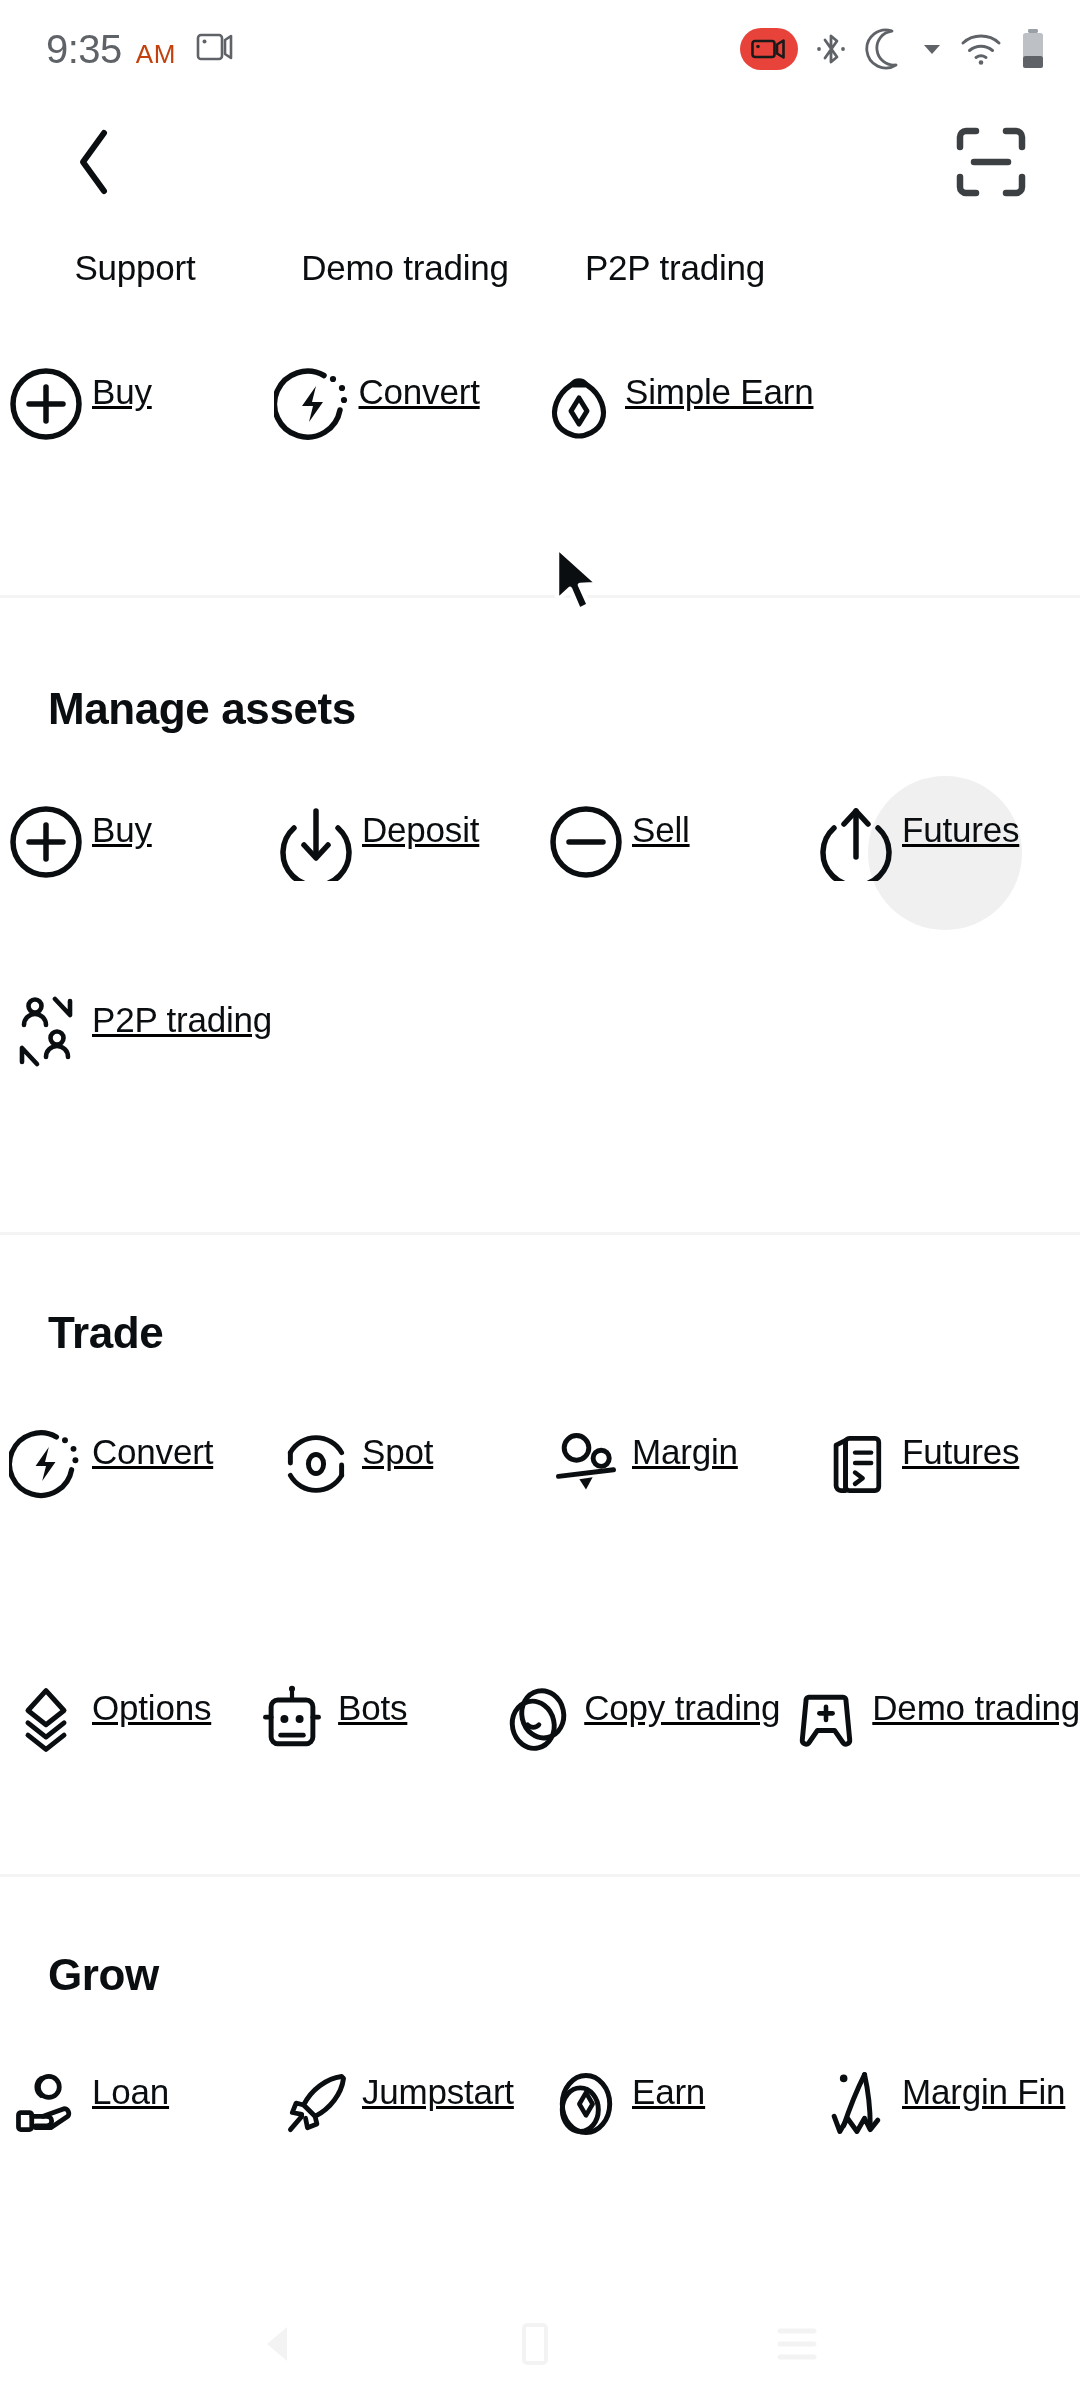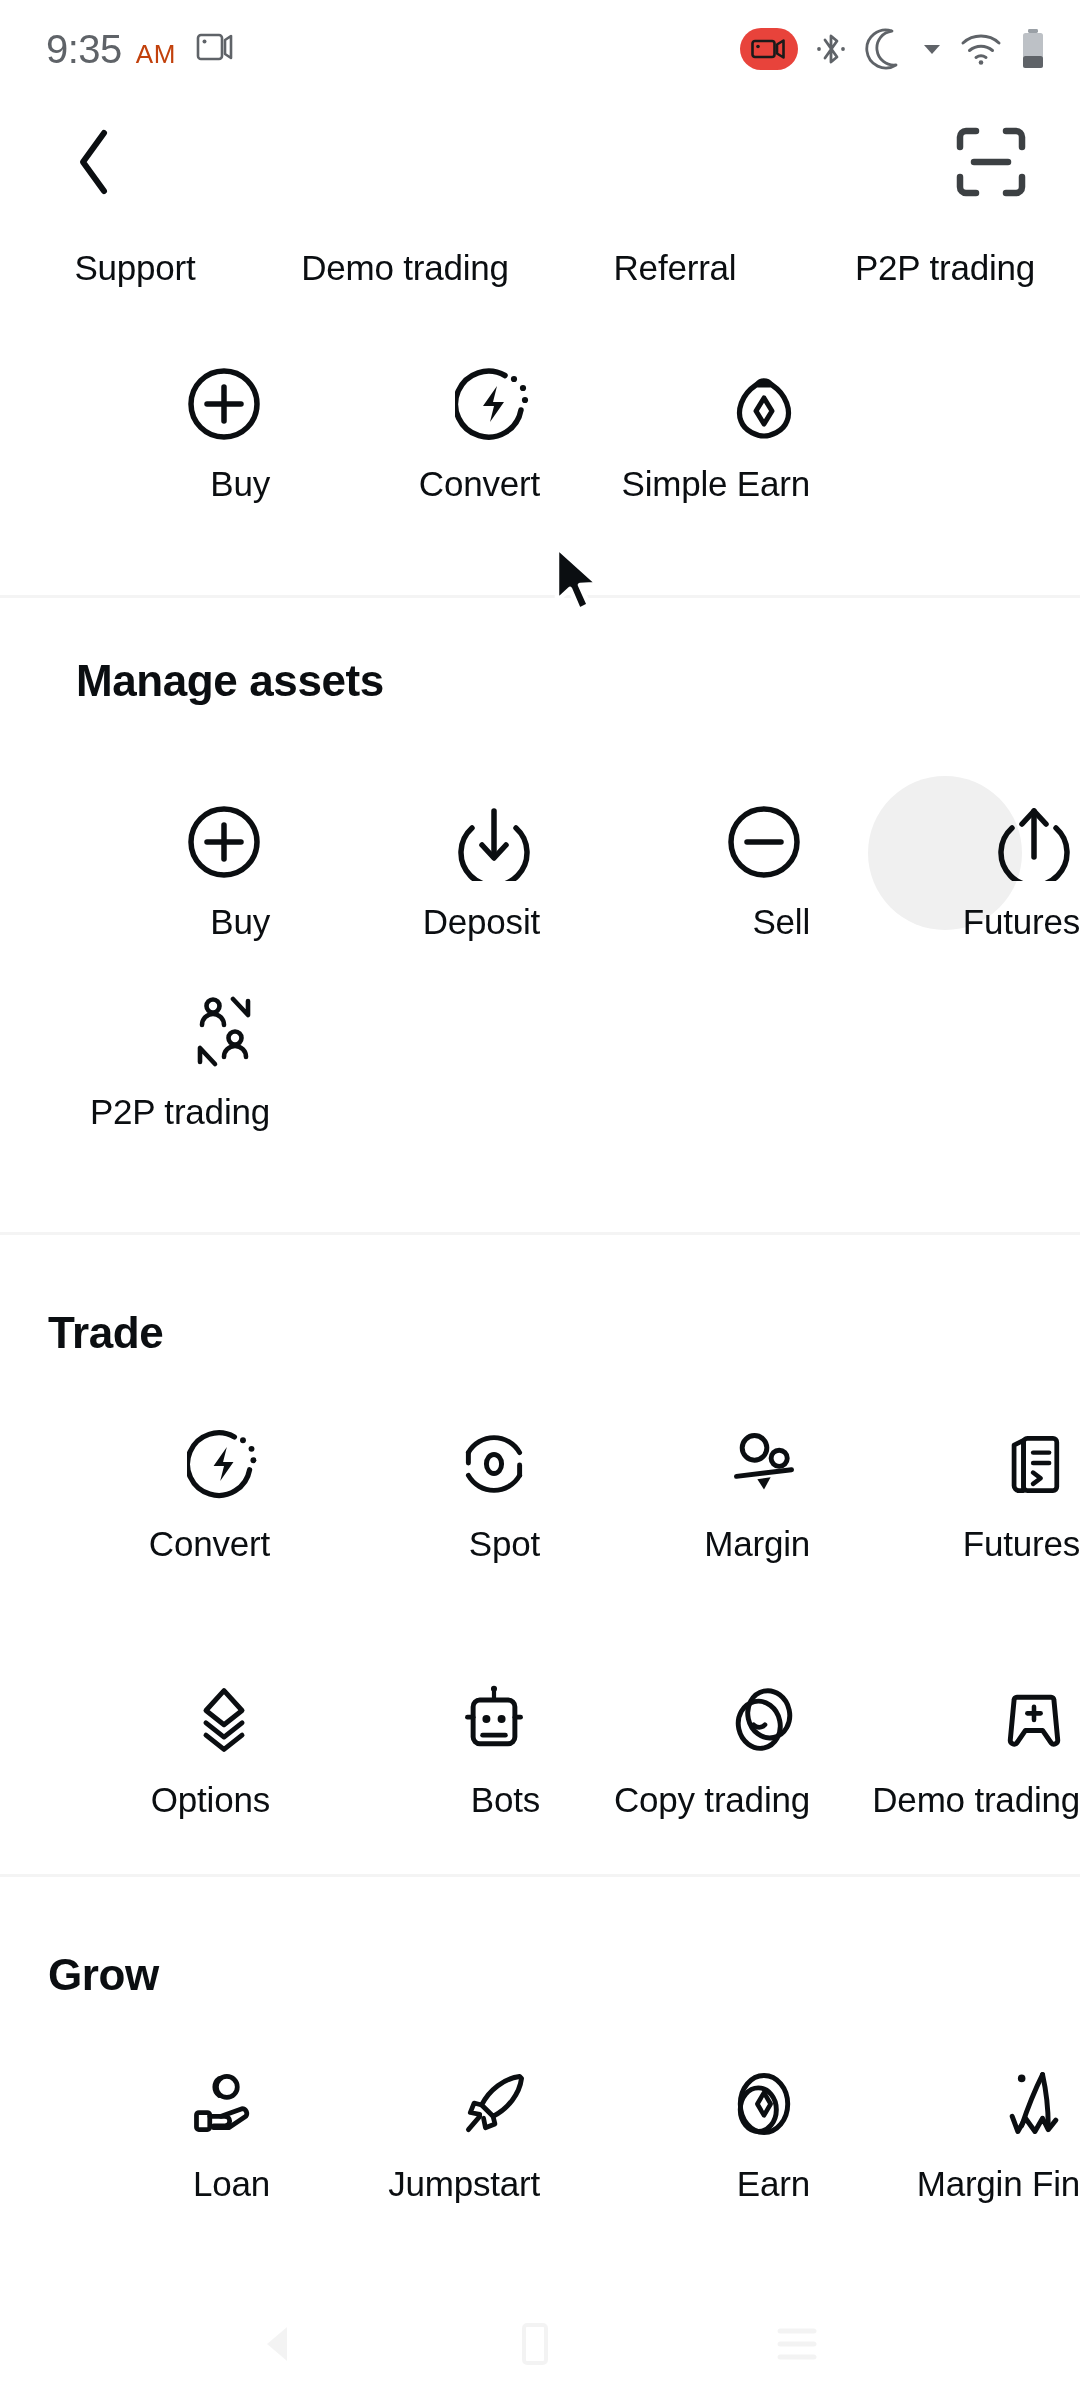--- a/index.html
+++ b/index.html
@@ -80,25 +80,26 @@
   }
 
   .grid {
     display: grid;
     grid-template-columns: repeat(4, 1fr);
     width: 1080px;
   }
 
   .cell {
     display: flex;
-    flex-direction: column;
-    align-items: flex-end;
+    flex-direction: row;
+    align-items: flex-start;
     justify-content: flex-start;
     position: relative;
     padding-top: 6px;
+    text-decoration: underline;
   }
 
   .cell .ripple {
     position: absolute;
     top: -14px;
     left: 50%;
     margin-left: -77px;
     width: 154px;
     height: 154px;
     border-radius: 50%;
@@ -251,23 +252,20 @@
   </div>
 
   <div class="section labelrow" style="top:248px;">
     <div>
       <span class="cell-label">Support</span>
     </div>
     <div>
       <span class="cell-label">Demo trading</span>
     </div>
     <div>
-      <span class="cell-label">Referral</span>
-    </div>
-    <div>
       <span class="cell-label">P2P trading</span>
     </div>
   </div>
 
   <div class="section grid" style="top:352px;">
     <div class="cell">
       <span class="icon-wrap">
         <svg width="78" height="78" viewBox="0 0 78 78">
           <circle cx="39" cy="39" r="33" fill="none" stroke="#0b0e11" stroke-width="5.5"></circle>
           <line x1="22" y1="39" x2="56" y2="39" stroke="#0b0e11" stroke-width="5.5" stroke-linecap="round"></line>
@@ -299,21 +297,21 @@
         </svg>
       </span>
       <span class="cell-label">Simple Earn</span>
     </div>
 
     <div class="cell"></div>
   </div>
 
   <div class="divider" style="top:595px;"></div>
 
-  <div class="section" style="top:656px;padding-left:28px;">
+  <div class="section" style="top:684px;">
     <div class="section-title">Manage assets</div>
   </div>
 
   <div class="section grid" style="top:790px;">
     <div class="cell">
       <span class="icon-wrap">
         <svg width="78" height="78" viewBox="0 0 78 78">
           <circle cx="39" cy="39" r="33" fill="none" stroke="#0b0e11" stroke-width="5.5"></circle>
           <line x1="22" y1="39" x2="56" y2="39" stroke="#0b0e11" stroke-width="5.5" stroke-linecap="round"></line>
           <line x1="39" y1="22" x2="39" y2="56" stroke="#0b0e11" stroke-width="5.5" stroke-linecap="round"></line>

